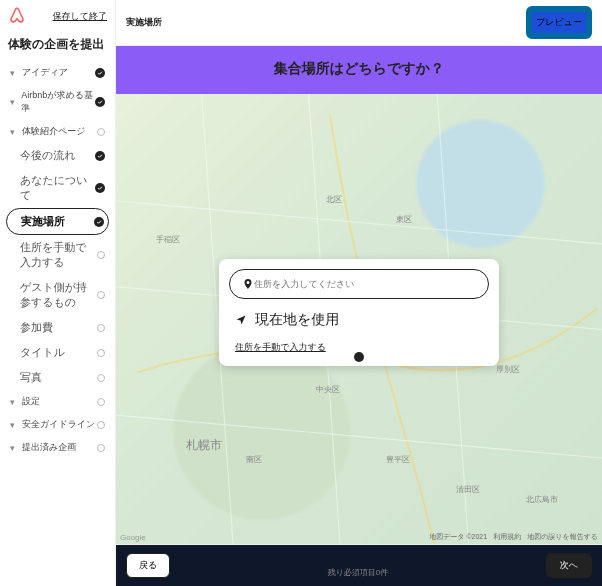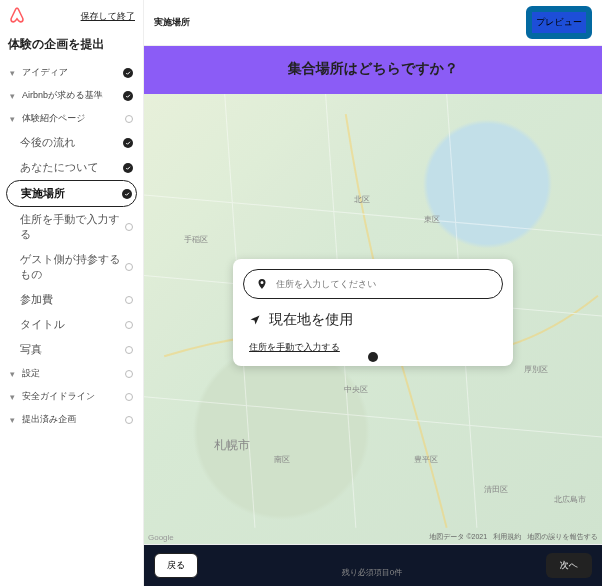--- a/index.html
+++ b/index.html
@@ -1,17 +1,17 @@
 <!DOCTYPE html>
 <html><head>
 <meta charset="utf-8">
 <style>
 *{box-sizing:border-box;margin:0;padding:0;font-family:-apple-system,BlinkMacSystemFont,"Hiragino Sans","Yu Gothic",sans-serif}
 body{width:602px;height:586px;overflow:hidden;display:flex;background:#fff;font-size:10px;color:#222}
-.sidebar{width:144px;background:#fff;border-right:1px solid #eee;display:flex;flex-direction:column}
+.sidebar{width:116px;background:#fff;border-right:1px solid #eee;display:flex;flex-direction:column}
 .sb-top{display:flex;align-items:center;justify-content:space-between;padding:6px 8px}
 .logo svg{width:18px;height:18px}
 .save-exit{font-size:9px;text-decoration:underline;cursor:pointer}
 .sb-title{font-size:12px;font-weight:700;padding:4px 8px 8px}
 .nav{flex:1;overflow-y:auto;padding:0 6px}
 .nav-item{display:flex;align-items:center;justify-content:space-between;padding:5px 4px;font-size:9px;cursor:pointer;color:#444;border-radius:10px}
 .nav-item.sub{padding-left:14px;font-size:11px;color:#555}
 .nav-item.active{background:#fff;border:1.5px solid #222;border-radius:14px;font-weight:600;color:#111}
 .chev{width:8px;color:#888}
 .check{width:10px;height:10px;border-radius:50%;background:#222;display:flex;align-items:center;justify-content:center;flex-shrink:0}
@@ -26,21 +26,21 @@
 .map-bg{position:absolute;inset:0;background:
  radial-gradient(circle at 30% 75%, #cfe2c8 0 18%, transparent 19%),
  radial-gradient(circle at 75% 20%, #bfe0ea 0 12%, transparent 13%),
  linear-gradient(135deg,#e6f0d8 0%, #d6ead2 40%, #cfe4cd 100%);
  filter:saturate(.9)}
 .roads{position:absolute;inset:0;opacity:.5}
 .map-label{position:absolute;font-size:8px;color:#777}
 .city1{left:70px;bottom:90px;font-size:12px;color:#888}
 .dist{font-size:8px;color:#888}
 .card{position:absolute;left:50%;top:165px;transform:translateX(-50%);width:280px;background:#fff;border-radius:8px;box-shadow:0 2px 10px rgba(0,0,0,.18);padding:10px}
-.addr-input{display:flex;align-items:center;gap:8px;border:1.5px solid #222;border-radius:20px;padding:8px 12px;cursor:text}
+.addr-input{display:flex;align-items:center;border:1.5px solid #222;border-radius:20px;padding:8px 12px;cursor:text}
 .addr-input input{border:none;outline:none;flex:1;font-size:9px}
 .use-loc{display:flex;align-items:center;gap:8px;padding:12px 6px 6px;font-size:14px;cursor:pointer}
 .manual{padding:6px 6px 2px;font-size:9px;text-decoration:underline;cursor:pointer}
 .pin{position:absolute;left:50%;top:258px;transform:translateX(-50%);width:10px;height:10px;background:#222;border-radius:50%}
 .attrib{position:absolute;right:4px;bottom:2px;font-size:7px;color:#666;display:flex;gap:6px}
 .goog{position:absolute;left:4px;bottom:2px;font-size:8px;color:#999}
 .footer{display:flex;align-items:flex-end;justify-content:space-between;padding:8px 10px;border-top:1px solid #eee;background:#0f172a}
 .back-btn{font-size:9px;padding:5px 12px;border:1px solid #222;border-radius:6px;background:#fff;cursor:pointer}
 .remain{font-size:8px;color:#888}
 .next-btn{font-size:9px;padding:6px 14px;border:none;border-radius:6px;background:#222;color:#fff;cursor:pointer}

